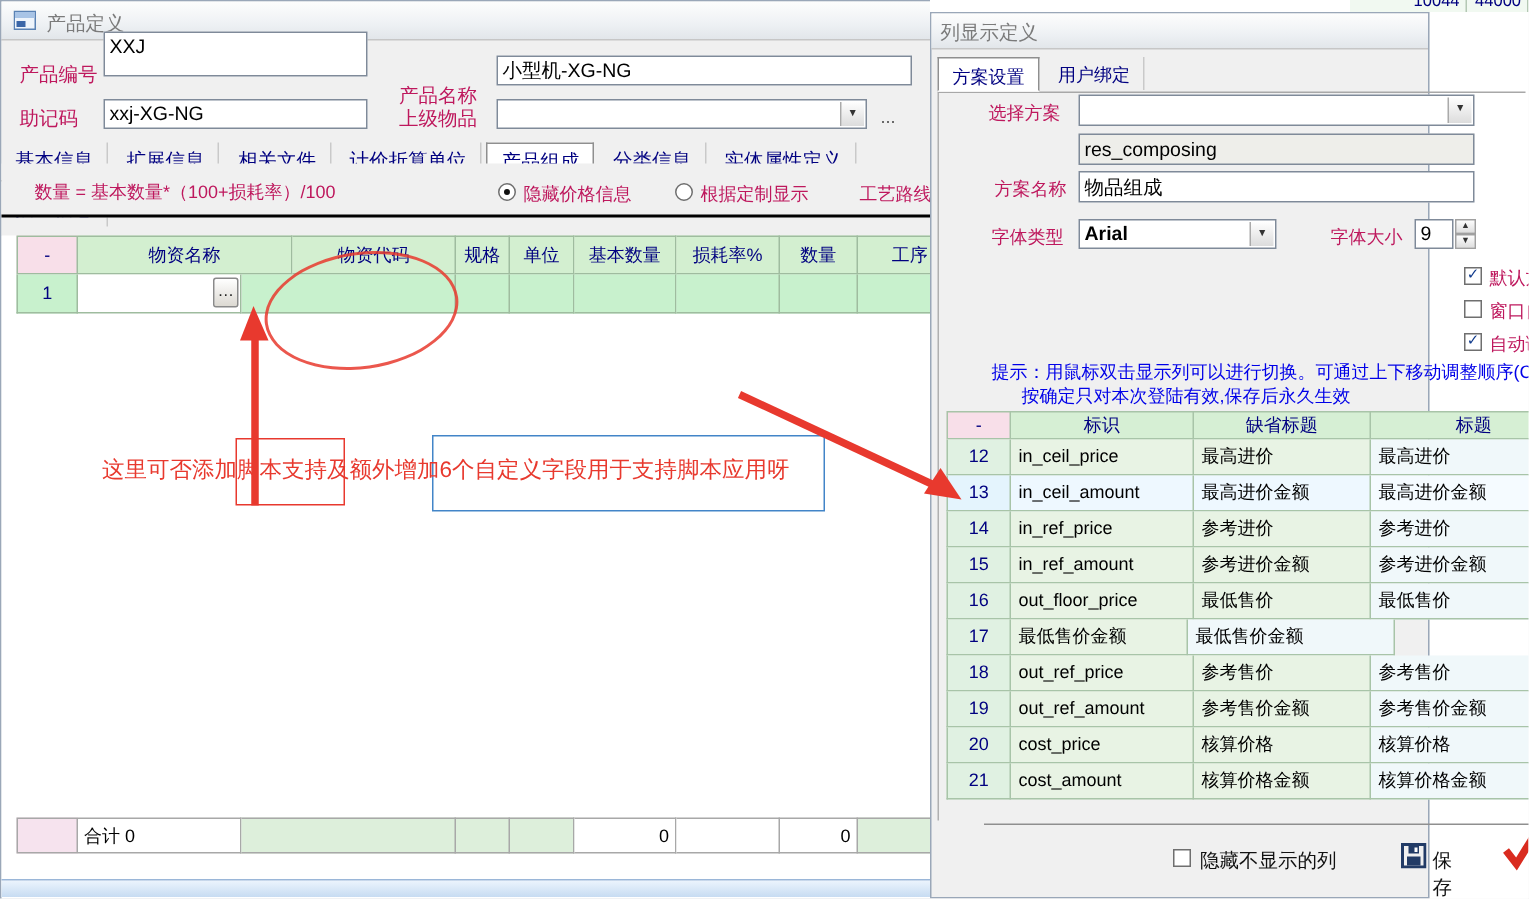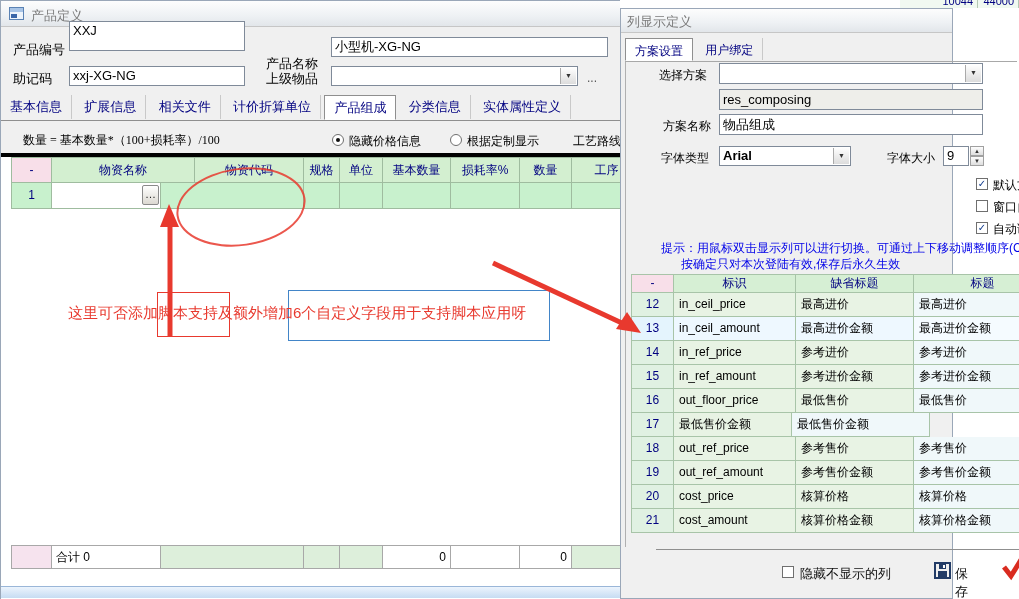--- a/index.html
+++ b/index.html
@@ -14,21 +14,21 @@
             border-right:1px solid #b4c8b4; color:#000080; font-size:11px; text-align:right; }
   .bgcell span { position:relative; top:-5px; padding-right:4px; display:block; }
 
   
   .window { position:absolute; background:#f0f0f0; border:1px solid #9aa7b8; }
   .titlebar { position:absolute; left:0; top:0; right:0; height:26px;
               background:linear-gradient(#fdfdfd,#eef1f4 60%,#e2e6ea); border-bottom:1px solid #c6c6c6; }
   .titletext { position:absolute; top:6px; color:#7b7b7b; font-size:13px; }
 
   
-  .lbl { position:absolute; color:#000000; font-size:13px; white-space:nowrap; }
+  .lbl { position:absolute; color:#be185d; font-size:13px; white-space:nowrap; }
   .field { position:absolute; background:#fff; border:1px solid #7f8a99; font-size:13px;
            line-height:18px; padding:0 3px; white-space:nowrap; overflow:hidden; }
   .field.gray { background:#eeeeea; }
   .drop-btn { position:absolute; right:1px; top:1px; bottom:1px; width:16px;
               background:linear-gradient(#fefefe,#dcdcdc); border-left:1px solid #aaa;
               text-align:center; font-size:7px; color:#333; line-height:16px; }
   .spin { position:absolute; width:14px; height:20px; }
   .spin div { position:absolute; left:0; right:0; height:10px; background:linear-gradient(#fdfdfd,#dedede);
               border:1px solid #a0a0a0; font-size:6px; text-align:center; line-height:8px; color:#333; }
   .spin .up { top:0; } .spin .dn { bottom:0; }
@@ -147,21 +147,21 @@
       <div class="tab">扩展信息</div>
       <div class="tab">相关文件</div>
       <div class="tab">计价折算单位</div>
       <div class="tab sel">产品组成</div>
       <div class="tab">分类信息</div>
       <div class="tab">实体属性定义</div>
       <div class="tab">描述信息</div>
       <div class="tab partial">设</div>
     </div>
 
-    <div class="abs" style="left:0; top:120px; width:620px; height:36px; background:#f0f0f0; border-bottom:4px solid #000000;font-family:Liberation Serif, serif;">
+    <div class="abs" style="left:0; top:108px; width:620px; height:36px; background:#f0f0f0; border-bottom:2px solid #000000;">
       <span class="lbl" style="left:22px; top:11px; font-size:12px;">数量 = 基本数量*（100+损耗率）/100</span>
       <span class="radio on" style="left:331px; top:13px;"></span>
       <span class="lbl" style="left:348px; top:12px; font-size:12px;">隐藏价格信息</span>
       <span class="radio" style="left:449px; top:13px;"></span>
       <span class="lbl" style="left:466px; top:12px; font-size:12px;">根据定制显示</span>
       <span class="lbl" style="left:572px; top:12px; font-size:12px;">工艺路线</span>
     </div>
 
     <div class="ptable">
       <div class="prow phead">

